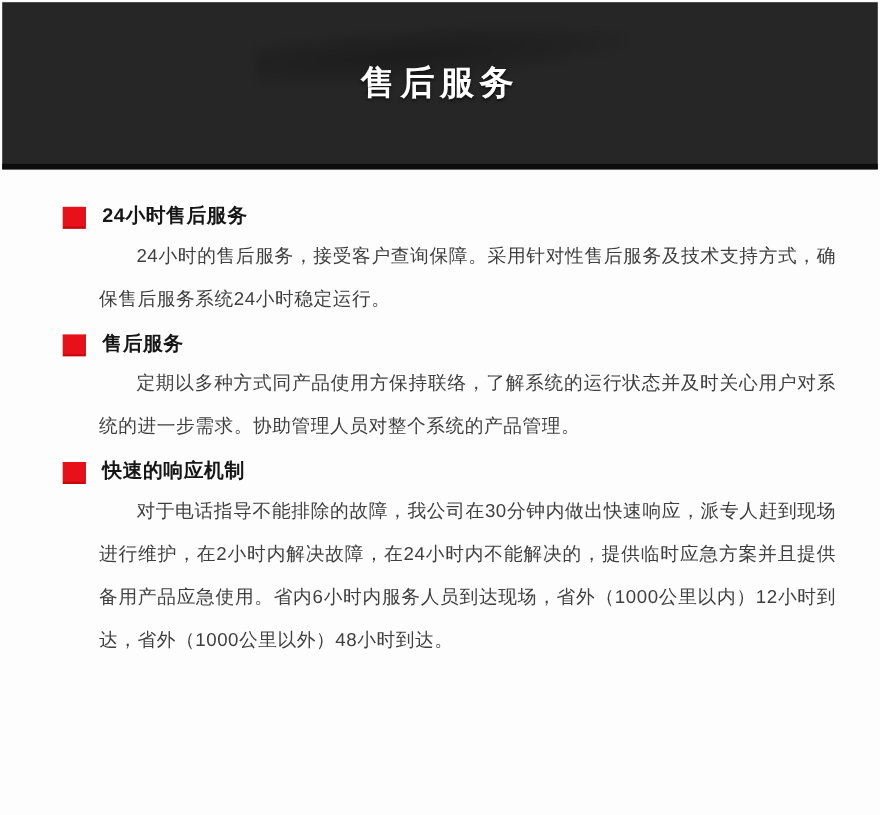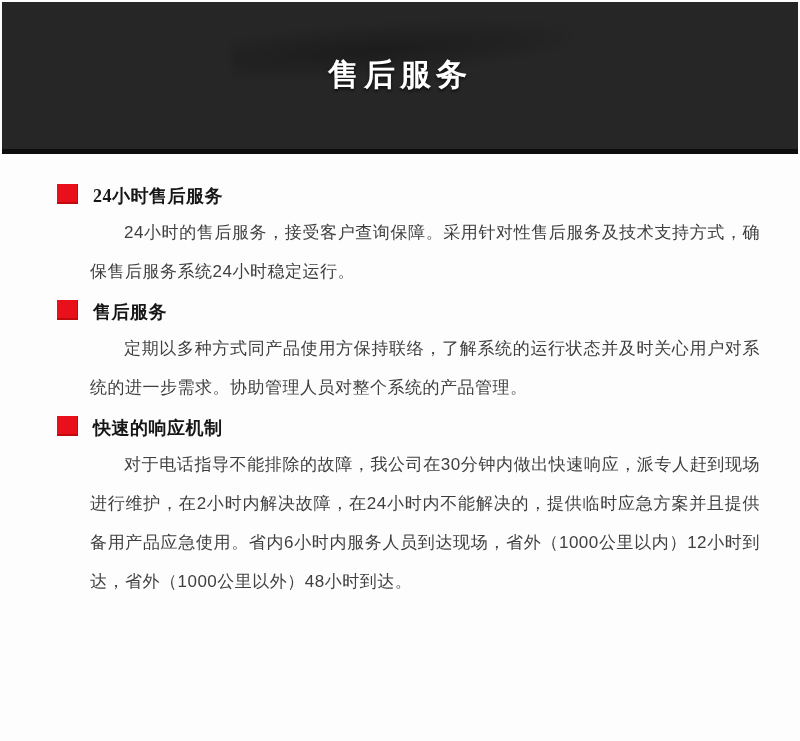--- a/index.html
+++ b/index.html
@@ -42,23 +42,22 @@
     font-weight: bold;
     letter-spacing: 5px;
     text-shadow: 0 2px 3px rgba(0,0,0,0.65);
   }
   
   .content {
     padding: 30px 40px 0 57px;
   }
   .section-header {
     display: flex;
-    align-items: flex-start;
+    align-items: flex-end;
     margin: 9px 0 5px 0;
-    font-family: Liberation Serif, serif;
   }
   .section:first-child .section-header { margin-top: 0; }
   .bullet {
     width: 21px;
     height: 20px;
     background: #e8101a;
     box-shadow: inset -1px -2px 0 rgba(150,0,0,0.45);
     margin-right: 15px;
     flex: 0 0 auto;
   }

